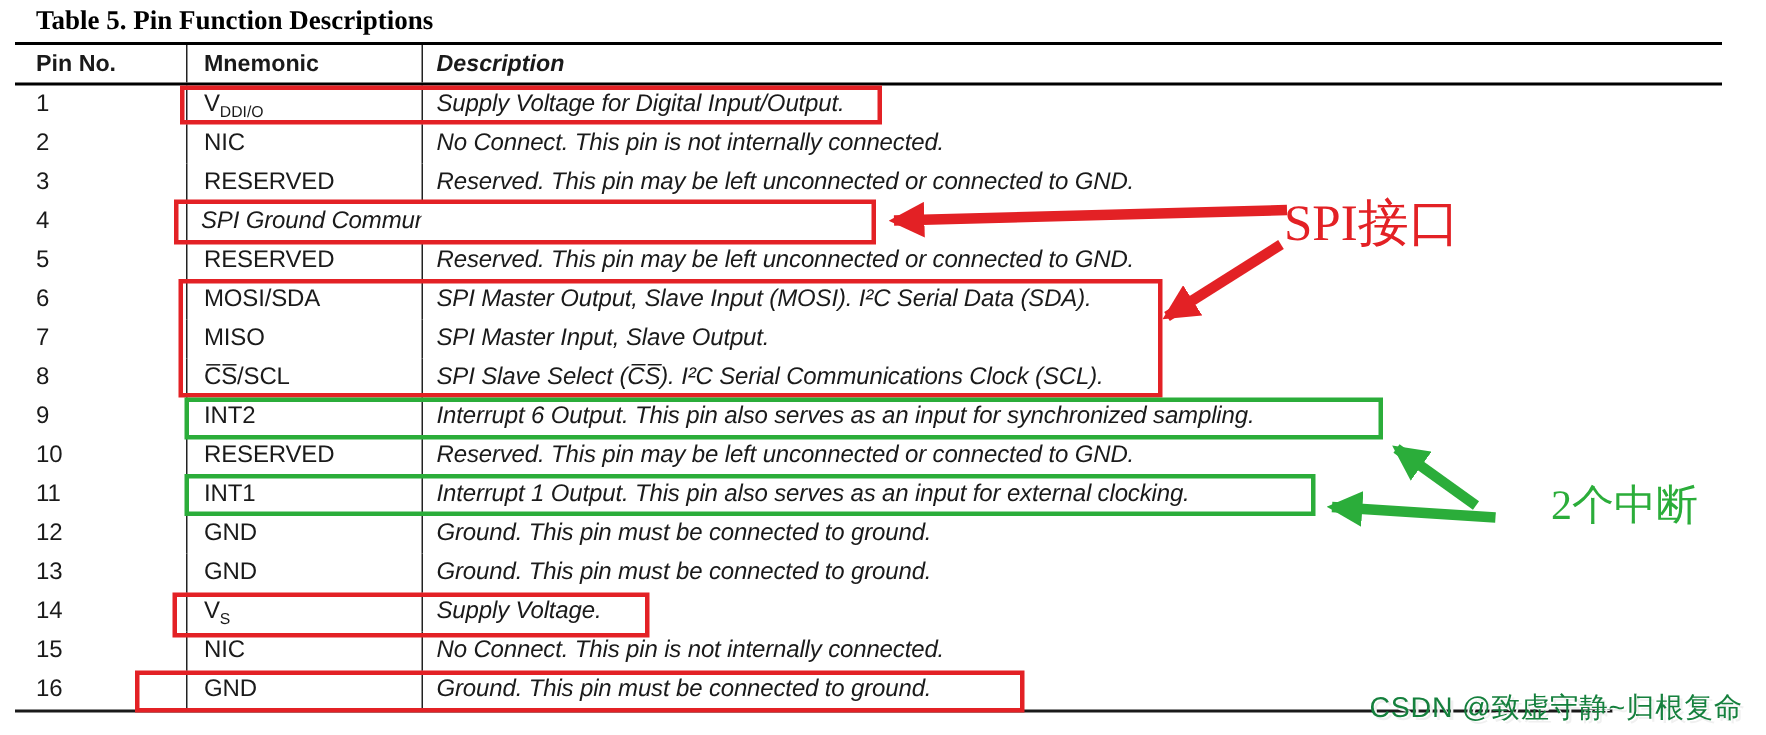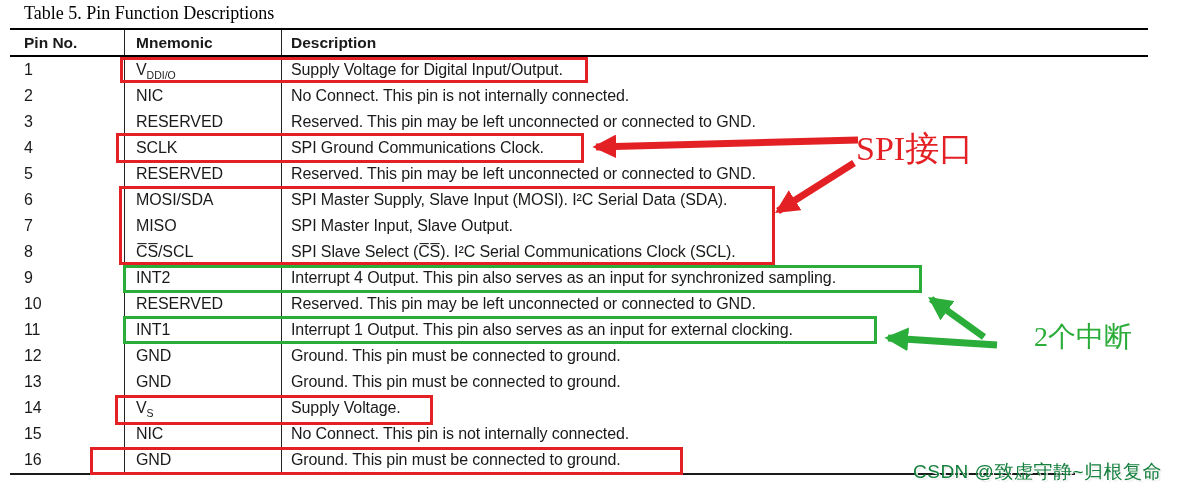--- a/index.html
+++ b/index.html
@@ -7,42 +7,42 @@
     --green:#2bad3a;
     --ink:#1a1a1a;
   }
   html,body{margin:0;padding:0;background:#ffffff;}
   .stage{
     position:relative;width:1177px;height:490px;overflow:hidden;background:#ffffff;
     font-family:"Liberation Sans",sans-serif;color:var(--ink);
   }
   .doc-title{
     position:absolute;left:24px;top:3px;
-    font-family:"Liberation Serif",serif;font-weight:normal;font-size:18px;color:#000;
+    font-family:"Liberation Serif",serif;font-weight:bold;font-size:18px;color:#000;
     white-space:nowrap;
   }
   
   .pin-table{
     position:absolute;left:10px;top:28px;width:1138px;
     border-top:2.5px solid #000;
   }
   .thead{
     display:grid;grid-template-columns:114px 157px 1fr;
     height:25px;border-bottom:2.5px solid #000;
   }
   .thead .cell{
     font-weight:bold;font-size:15.5px;line-height:25px;white-space:nowrap;
   }
   .trow{
     display:grid;grid-template-columns:114px 157px 1fr;height:26px;
   }
   .cell{overflow:hidden;}
   .c1{padding-left:14px;}
   .c2{padding-left:11px;border-left:1.5px solid #222;}
-  .c3{padding-left:9px;border-left:1.5px solid #222;}
+  .c3{padding-left:9px;border-left:1.5px solid #222;font-style:italic;}
   .trow .cell{font-size:16px;line-height:26px;white-space:nowrap;letter-spacing:-0.1px;}
   .trow .c2 sub{font-size:10.5px;line-height:0;letter-spacing:0;}
   .bottom-border{
     position:absolute;left:10px;top:473px;width:1065px;height:2px;background:#1a1a1a;
   }
   
   .ann-box{position:absolute;box-sizing:border-box;border:3px solid var(--red);}
   .ann-box.green{border-color:var(--green);}
   .box-r1 {left:120px;top:57px; width:468px;height:26px;}
   .box-r4 {left:116px;top:133px;width:468px;height:30px;}
@@ -93,52 +93,51 @@
     </div>
 
     <div class="trow">
       <div class="cell c1">3</div>
       <div class="cell c2">RESERVED</div>
       <div class="cell c3">Reserved. This pin may be left unconnected or connected to GND.</div>
     </div>
 
     <div class="trow">
       <div class="cell c1">4</div>
-      <div class="cell c2">SCLK</div>
       <div class="cell c3">SPI Ground Communications Clock.</div>
     </div>
 
     <div class="trow">
       <div class="cell c1">5</div>
       <div class="cell c2">RESERVED</div>
       <div class="cell c3">Reserved. This pin may be left unconnected or connected to GND.</div>
     </div>
 
     <div class="trow">
       <div class="cell c1">6</div>
       <div class="cell c2">MOSI/SDA</div>
-      <div class="cell c3">SPI Master Supply, Slave Input (MOSI). I²C Serial Data (SDA).</div>
+      <div class="cell c3">SPI Master Output, Slave Input (MOSI). I²C Serial Data (SDA).</div>
     </div>
 
     <div class="trow">
       <div class="cell c1">7</div>
       <div class="cell c2">MISO</div>
       <div class="cell c3">SPI Master Input, Slave Output.</div>
     </div>
 
     <div class="trow">
       <div class="cell c1">8</div>
       <div class="cell c2">C̅S̅/SCL</div>
       <div class="cell c3">SPI Slave Select (C̅S̅). I²C Serial Communications Clock (SCL).</div>
     </div>
 
     <div class="trow">
       <div class="cell c1">9</div>
       <div class="cell c2">INT2</div>
-      <div class="cell c3">Interrupt 4 Output. This pin also serves as an input for synchronized sampling.</div>
+      <div class="cell c3">Interrupt 6 Output. This pin also serves as an input for synchronized sampling.</div>
     </div>
 
     <div class="trow">
       <div class="cell c1">10</div>
       <div class="cell c2">RESERVED</div>
       <div class="cell c3">Reserved. This pin may be left unconnected or connected to GND.</div>
     </div>
 
     <div class="trow">
       <div class="cell c1">11</div>

